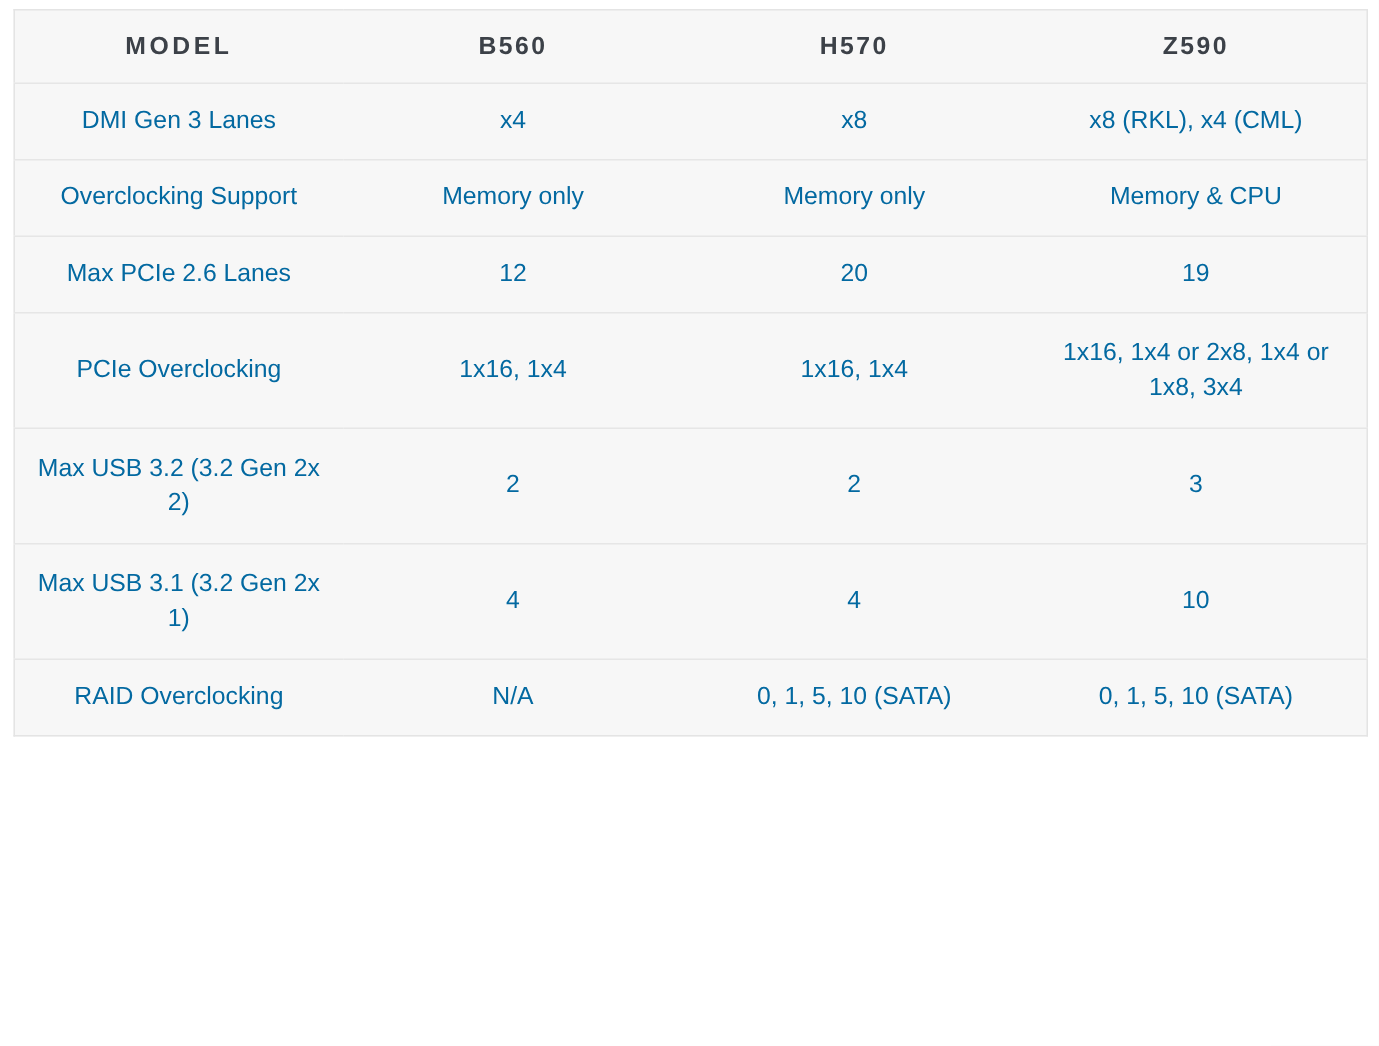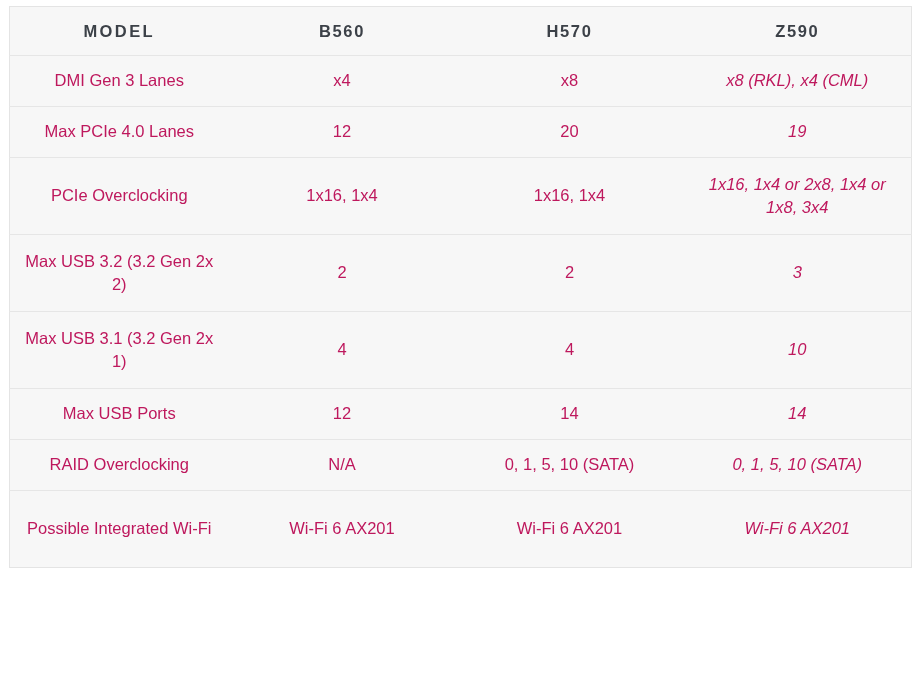--- a/index.html
+++ b/index.html
@@ -34,21 +34,21 @@
 
   table.spec-table col.c-model  { width: 219px; }
   table.spec-table col.c-b560   { width: 227px; }
   table.spec-table col.c-h570   { width: 228px; }
   table.spec-table col.c-z590   { width: 228px; }
 
   table.spec-table th,
   table.spec-table td {
     text-align: center;
     vertical-align: middle;
-    color: #be185d;
+    color: #0369a1;
     border-bottom: 1px solid #e6e6e6;
     padding: 6px 10px;
     box-sizing: border-box;
   }
 
   table.spec-table thead th {
     font-size: 16.5px;
     font-weight: bold;
     letter-spacing: 1.6px;
     color: #3c4148;
@@ -73,21 +73,20 @@
     border-bottom: none;
   }
 
   td.label-cell {
     padding-left: 14px;
     padding-right: 14px;
   }
   td.wide-cell {
     padding-left: 16px;
     padding-right: 16px;
-    font-style: italic;
   }
 </style>
 </head>
 <body>
 
 <div class="page">
   <table class="spec-table">
     <colgroup>
       <col class="c-model">
       <col class="c-b560">
@@ -103,21 +102,27 @@
       </tr>
     </thead>
     <tbody>
         <tr class="r-1line">
           <td class="label-cell">DMI Gen 3 Lanes</td>
           <td class="">x4</td>
           <td class="">x8</td>
           <td class="wide-cell">x8 (RKL), x4 (CML)</td>
         </tr>
         <tr class="r-1line">
-          <td class="label-cell">Max PCIe 4.0 Lanes</td>
+          <td class="label-cell">Overclocking Support</td>
+          <td class="">Memory only</td>
+          <td class="">Memory only</td>
+          <td class="wide-cell">Memory &amp; CPU</td>
+        </tr>
+        <tr class="r-1line">
+          <td class="label-cell">Max PCIe 2.6 Lanes</td>
           <td class="">12</td>
           <td class="">20</td>
           <td class="wide-cell">19</td>
         </tr>
         <tr class="r-2line">
           <td class="label-cell">PCIe Overclocking</td>
           <td class="">1x16, 1x4</td>
           <td class="">1x16, 1x4</td>
           <td class="wide-cell">1x16, 1x4 or 2x8, 1x4 or 1x8, 3x4</td>
         </tr>
@@ -127,32 +132,20 @@
           <td class="">2</td>
           <td class="wide-cell">3</td>
         </tr>
         <tr class="r-2line">
           <td class="label-cell">Max USB 3.1 (3.2 Gen 2x 1)</td>
           <td class="">4</td>
           <td class="">4</td>
           <td class="wide-cell">10</td>
         </tr>
         <tr class="r-1line">
-          <td class="label-cell">Max USB Ports</td>
-          <td class="">12</td>
-          <td class="">14</td>
-          <td class="wide-cell">14</td>
-        </tr>
-        <tr class="r-1line">
           <td class="label-cell">RAID Overclocking</td>
           <td class="">N/A</td>
           <td class="">0, 1, 5, 10 (SATA)</td>
           <td class="wide-cell">0, 1, 5, 10 (SATA)</td>
-        </tr>
-        <tr class="r-2line">
-          <td class="label-cell">Possible Integrated Wi-Fi</td>
-          <td class="">Wi-Fi 6 AX201</td>
-          <td class="">Wi-Fi 6 AX201</td>
-          <td class="wide-cell">Wi-Fi 6 AX201</td>
         </tr>
       </tbody>
   </table>
 </div>
 
 </body></html>

